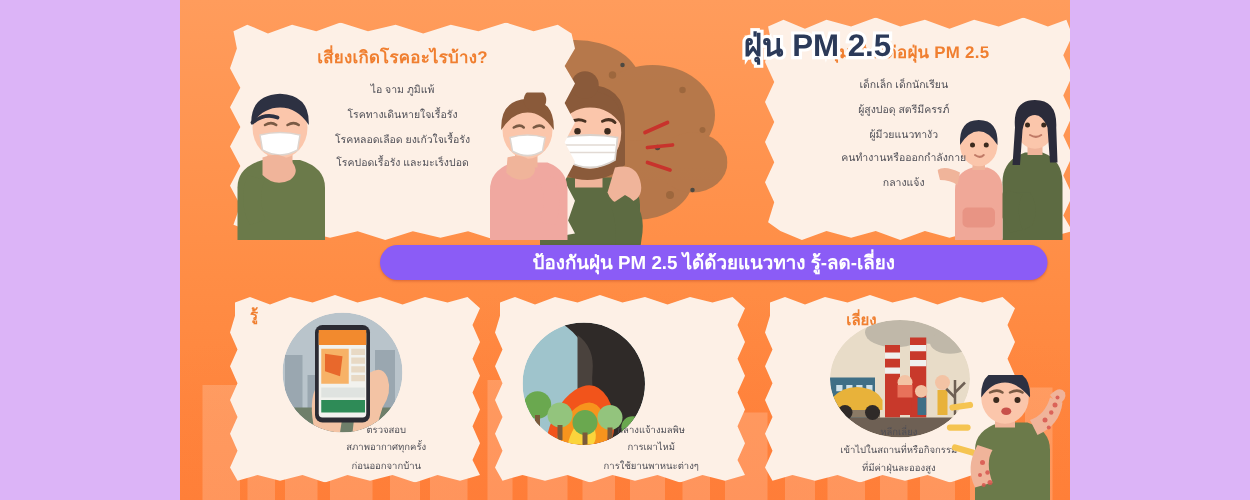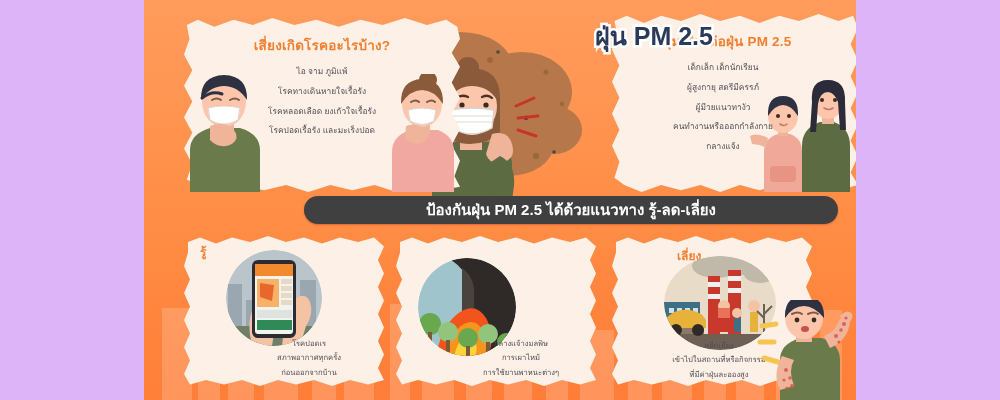--- a/index.html
+++ b/index.html
@@ -70,21 +70,21 @@
     color: #2b3a59;
     -webkit-text-stroke: 5px #ffffff;
     paint-order: stroke fill;
     z-index: 7;
     white-space: nowrap;
   }
 
   
   .banner {
     position: absolute; left: 160px; top: 196px; width: 534px; height: 28px;
-    background: #404040;
+    background: #8b5cf6;
     border-radius: 14px;
     display: flex; align-items: center; justify-content: center;
     color: #ffffff; font-size: 15px; font-weight: bold;
     z-index: 9;
     white-space: nowrap;
     box-shadow: 0 1px 2px rgba(120,0,10,.25);
   }
 
   
   .card-label {
@@ -275,21 +275,21 @@
       <circle cx="28" cy="36" r="2" fill="#3b2a1e"></circle>
       <circle cx="39" cy="36" r="2" fill="#3b2a1e"></circle>
       <path d="M30 44 q4 3 7 0" stroke="#c07a66" stroke-width="1.6" fill="none" stroke-linecap="round"></path>
       <path d="M18 58 q-12 -6 -18 -2 l2 8 q8 0 14 4 z" fill="#f0b49a"></path>
     </svg>
 
     <div class="fig" style="left:456px;top:14px;width:246px;height:178px;z-index:5;pointer-events:none;">
       <div class="panel-title">กลุ่มเสี่ยงต่อฝุ่น PM 2.5</div>
       <div class="panel-list">
         <div class="nowrap">เด็กเล็ก เด็กนักเรียน</div>
-        <div class="nowrap">ผู้สูงกายุ สตรีมีครรภ์</div>
+        <div class="nowrap">ผู้สูงปอดุ สตรีมีครรภ์</div>
         <div class="nowrap">ผู้มีวยแนวทางัว</div>
         <div class="nowrap">คนทำงานหรือออกกำลังกาย</div>
         <div class="nowrap">กลางแจ้ง</div>
       </div>
     </div>
 
     <div class="main-title">ฝุ่น PM 2.5</div>
 
     <div class="banner">ป้องกันฝุ่น PM 2.5 ได้ด้วยแนวทาง รู้-ลด-เลี่ยง</div>
 
@@ -327,21 +327,21 @@
                 <rect x="55" y="36" width="11" height="5"></rect>
               <rect x="55" y="43" width="11" height="5"></rect>
                 <rect x="55" y="50" width="11" height="5"></rect>
             </g>
             <rect x="31" y="60" width="35" height="8" fill="#dfe3e0"></rect>
             <rect x="31" y="70" width="35" height="10" fill="#2e8b57"></rect>
           </g>
         </svg>
       </div>
       <div class="card-text">
-        <div class="nowrap">โรคปอดเร</div>
+        <div class="nowrap">ตรวจสอบ</div>
         <div class="nowrap">สภาพอากาศทุกครั้ง</div>
         <div class="nowrap">ก่อนออกจากบ้าน</div>
       </div>
     </div>
 
     <div class="paper card card-2" style="clip-path: polygon(2% 4%,8% 1%,16% 5%,24% 1%,33% 4%,42% 0%,51% 4%,60% 1%,69% 5%,78% 1%,87% 4%,95% 1%,100% 7%,97% 16%,100% 25%,97% 34%,100% 43%,97% 52%,100% 61%,97% 70%,100% 79%,97% 88%,100% 96%,92% 99%,83% 96%,74% 100%,65% 96%,56% 99%,47% 96%,38% 100%,29% 96%,20% 99%,11% 96%,3% 99%,0% 92%,3% 83%,0% 74%,3% 65%,0% 56%,3% 47%,0% 38%,3% 29%,0% 20%,2% 11%);">
     </div>
     <div class="fig card card-2" style="z-index:5;pointer-events:none;">
       <div class="card-label">ลด</div>
       <div class="card-photo">

